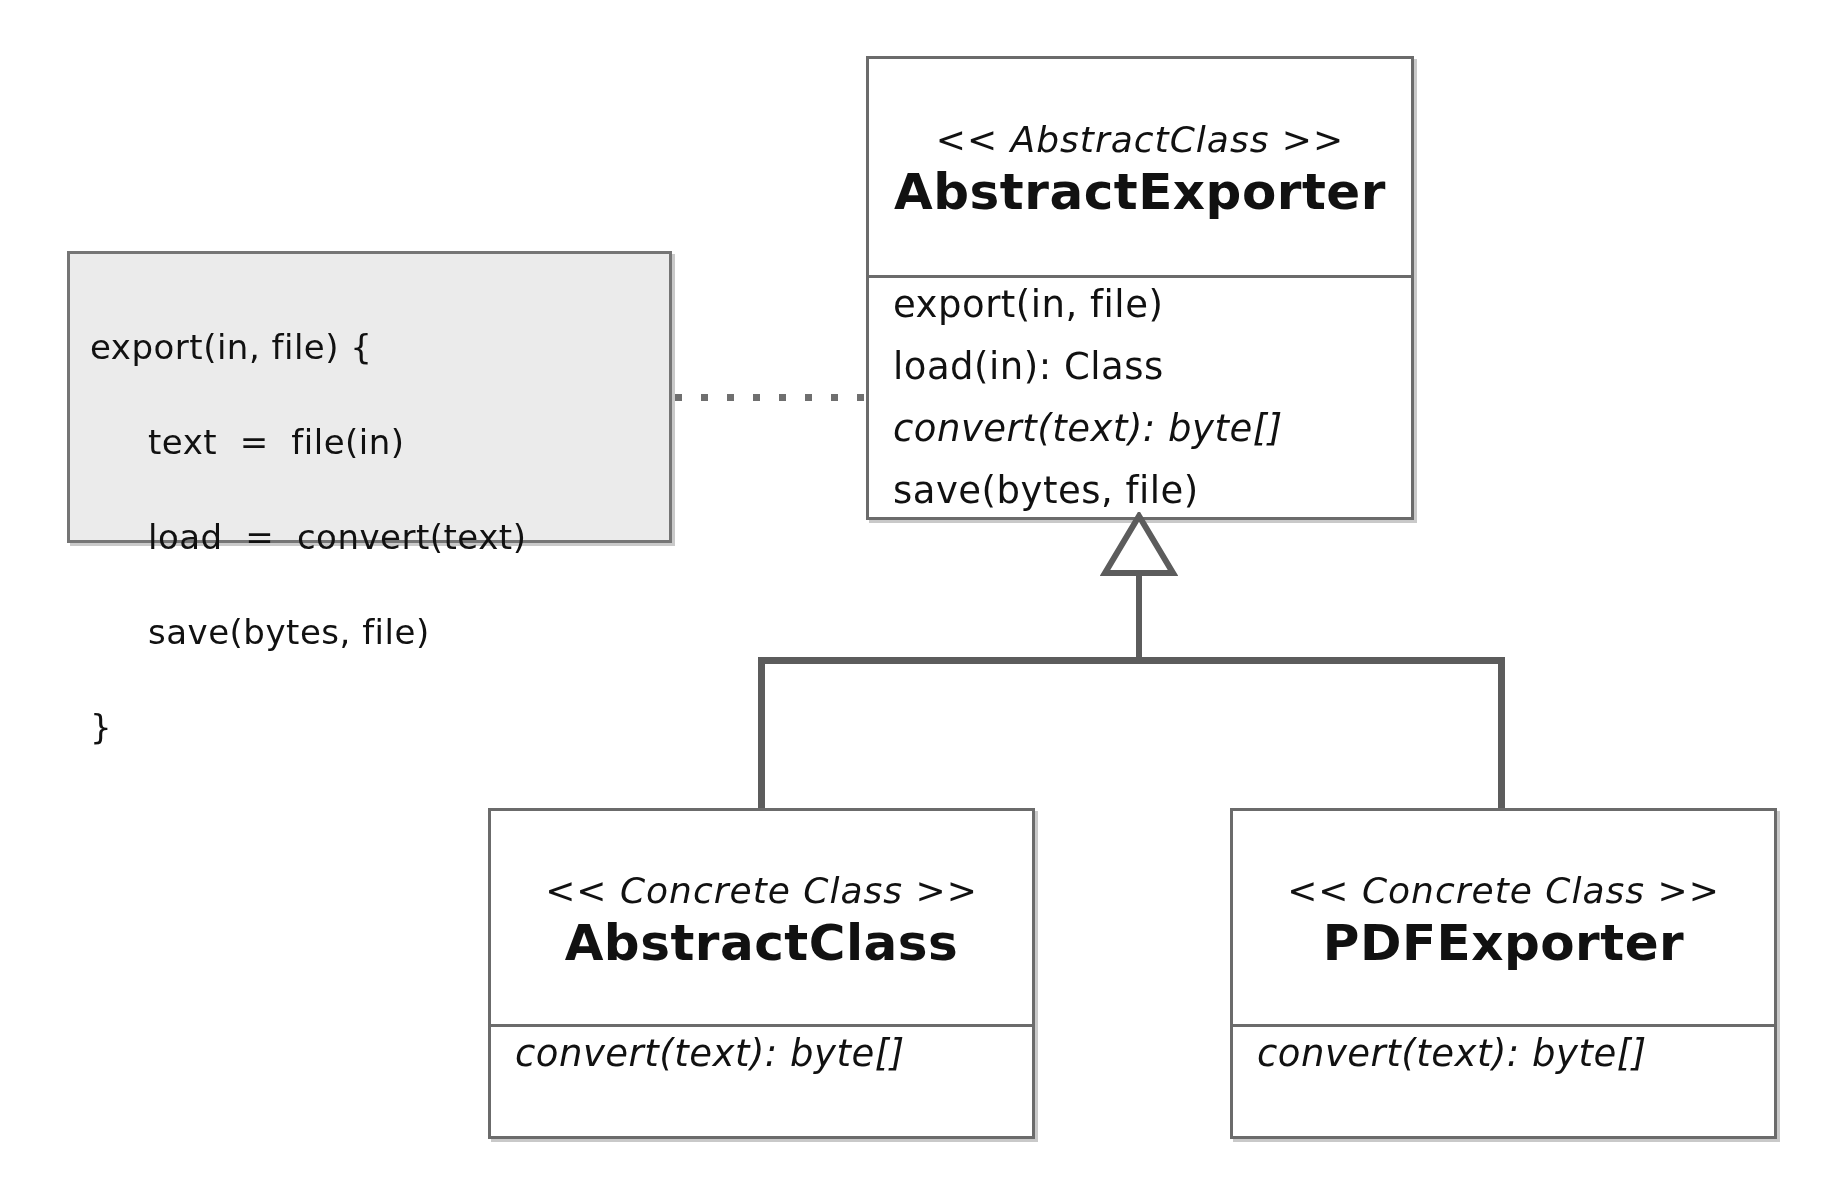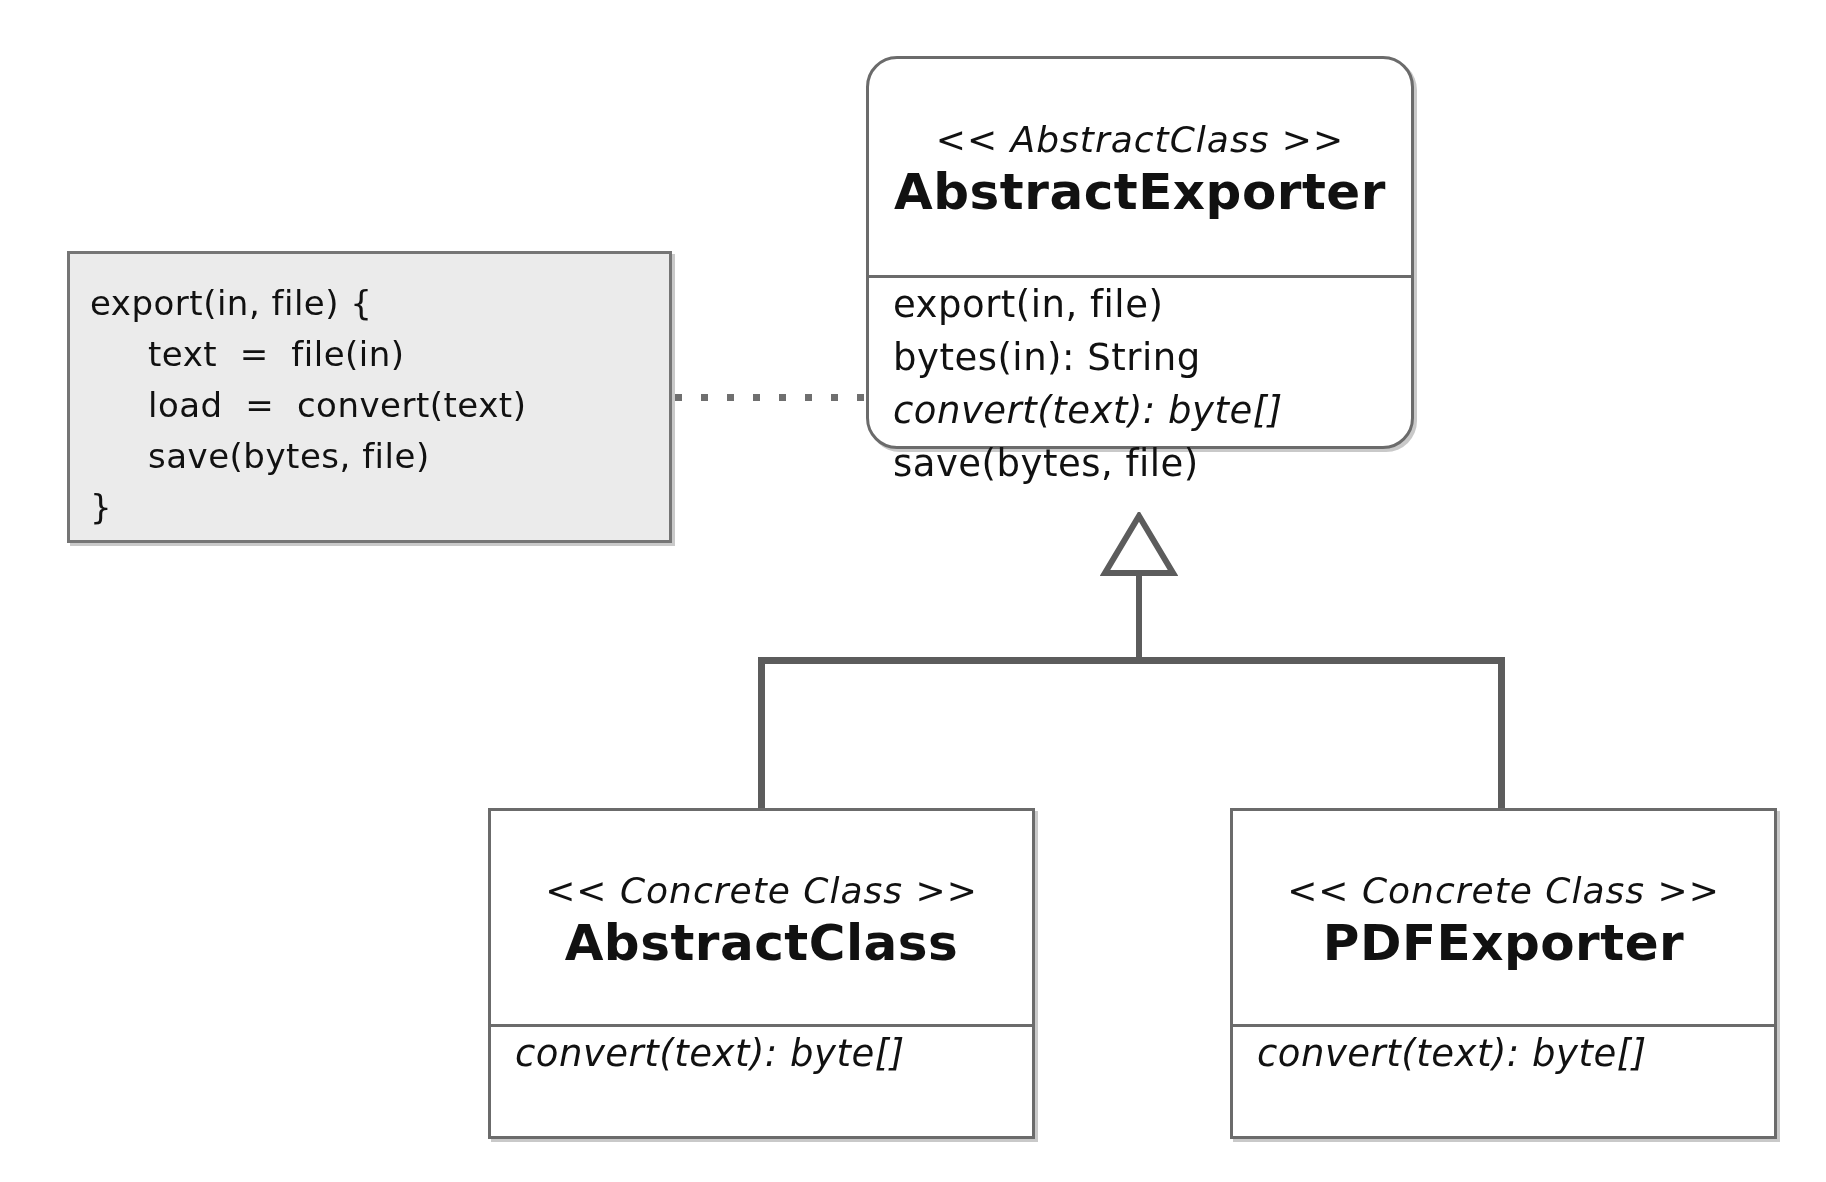--- a/index.html
+++ b/index.html
@@ -30,20 +30,21 @@
     background:var(--note-fill);
     border:3px solid #757575;
     box-shadow:3px 3px 0 #c9c9c9;
     padding:24px 0 0 20px;
   }
   .code-line{
     font-size:34px;
     line-height:51px;
     white-space:pre;
     letter-spacing:0.5px;
+    margin-top:44px;
   }
   .code-line.indent{padding-left:58px;}
 
   
   .dotted{
     position:absolute;
     left:675px; top:394px;
     width:191px; height:7px;
     background:repeating-linear-gradient(90deg,
       #6f6f6f 0px, #6f6f6f 7px,
@@ -91,21 +92,21 @@
   .method{
     font-size:37px;
     line-height:53px;
     white-space:nowrap;
     letter-spacing:0.5px;
   }
   .method.abstract{font-style:italic;}
 
   .abstract-box{
     left:866px; top:56px;
-    width:548px; height:393px;border-radius:31px;
+    width:548px; height:464px;
   }
   .abstract-box .title{height:219px;}
 
   .html-box{
     left:488px; top:808px;
     width:547px; height:331px;
   }
   .pdf-box{
     left:1230px; top:808px;
     width:547px; height:331px;
@@ -154,21 +155,21 @@
 
   <div class="dotted"></div>
 
   <div class="classbox abstract-box">
     <div class="title">
       <div class="stereotype">&lt;&lt; AbstractClass &gt;&gt;</div>
       <div class="classname">AbstractExporter</div>
     </div>
     <div class="methods">
       <div class="method">export(in, file)</div>
-      <div class="method">bytes(in):  String</div>
+      <div class="method">load(in):  Class</div>
       <div class="method abstract">convert(text):  byte[]</div>
       <div class="method">save(bytes, file)</div>
     </div>
   </div>
 
   <svg class="tri" viewBox="0 0 78 66">
     <polygon points="39,4 73,61 5,61" fill="#ffffff" stroke="#5c5c5c" stroke-width="6"></polygon>
   </svg>
   <div class="stem"></div>
   <div class="hbar"></div>

